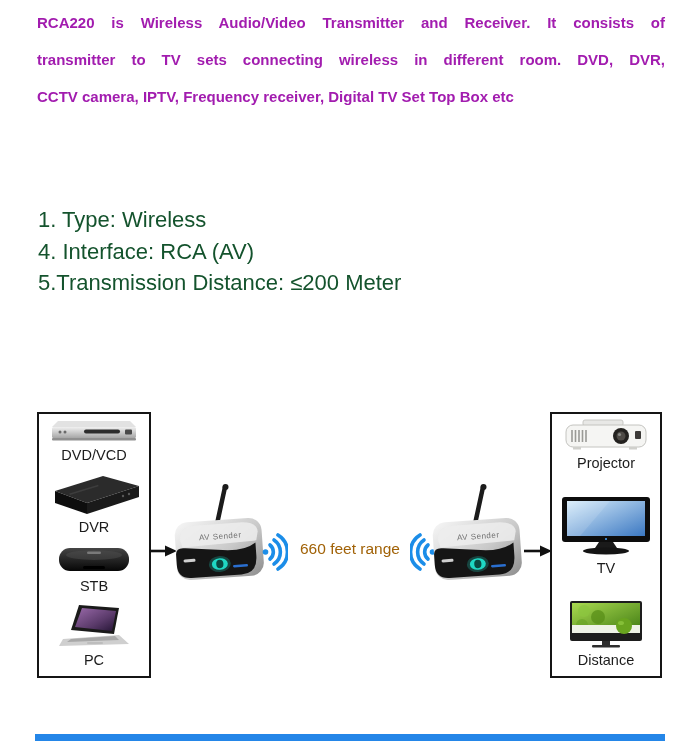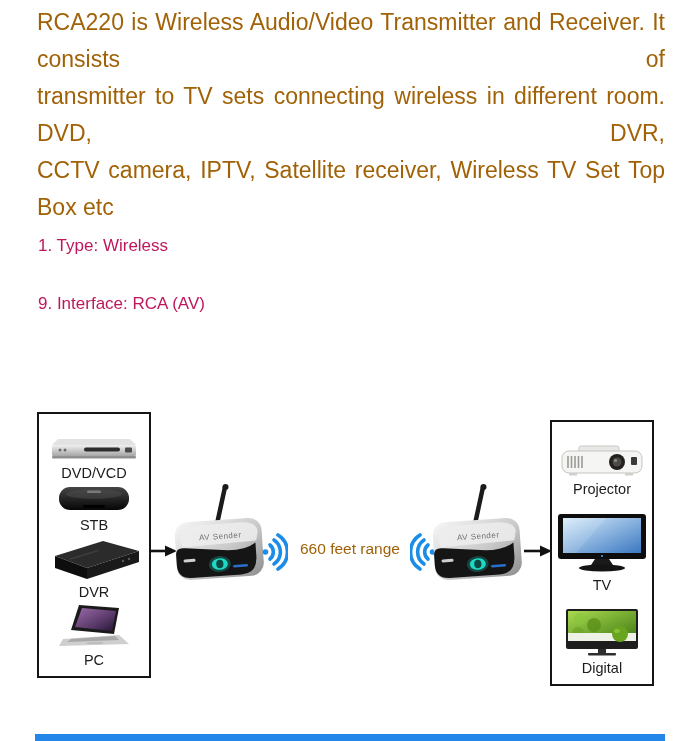--- a/index.html
+++ b/index.html
@@ -4,37 +4,37 @@
 <style>
   * { margin: 0; padding: 0; box-sizing: border-box; }
   html, body { width: 700px; height: 741px; background: #ffffff; overflow: hidden; }
   body { font-family: "Liberation Sans", sans-serif; color: #2e2e2e; position: relative; }
 
   .page { position: absolute; inset: 0; width: 700px; height: 741px; background: #fff; }
 
   
   .description { position: absolute; left: 37px; top: 4px; width: 628px; }
   .para-line {
-    font-size: 23px; line-height: 37px; color: #a16207;
-    text-align: justify; text-align-last: justify; white-space: normal;
+    font-size: 15px; line-height: 37px; color: #a21caf;
+    text-align: justify; text-align-last: justify; white-space: normal; font-weight: bold;
   }
   .para-line.last { text-align-last: left; }
 
   
   .specs { position: absolute; left: 38px; top: 204px; width: 600px; }
-  .spec-line { font-size: 17px; line-height: 31.5px; color: #be185d; margin-top: 26px; }
+  .spec-line { font-size: 22px; line-height: 31.5px; color: #14532d; }
 
   
   .device-box {
     position: absolute; top: 412px; height: 266px; background: #fff;
     border: 2px solid #151515; display: flex; flex-direction: column;
-    align-items: center; justify-content: space-between; padding: 22px 0 7px 0;
+    align-items: center; justify-content: space-between; padding: 4px 0 7px 0;
   }
   .source-box  { left: 37px;  width: 114px; }
-  .display-box { left: 550px; width: 104px; margin-top: 8px; }
+  .display-box { left: 550px; width: 112px; }
   .dev-group { display: flex; flex-direction: column; align-items: center; gap: 3px; }
   .dev-label { font-size: 14.5px; color: #1c1c1c; line-height: 17px; }
 
   .abs { position: absolute; }
   .transmitter-svg { left: 172px; top: 482px; }
   .receiver-svg   { left: 430px; top: 482px; }
   .arrow-left     { left: 149px; top: 544px; }
   .arrow-right    { left: 524px; top: 544px; }
   .wifi-tx        { left: 262px; top: 532px; }
   .wifi-rx        { left: 410px; top: 532px; transform: scaleX(-1); }
@@ -83,60 +83,61 @@
         <stop offset="0" stop-color="#9a6aaa"></stop>
           <stop offset="0.6" stop-color="#5a3a6a"></stop>
           <stop offset="1" stop-color="#241434"></stop>
       </linearGradient>
     </defs>
   </svg>
 
   <div class="description">
     <div class="para-line">RCA220 is Wireless Audio/Video Transmitter and Receiver. It consists of</div>
     <div class="para-line">transmitter to TV sets connecting wireless in different room. DVD, DVR,</div>
-    <div class="para-line last">CCTV camera, IPTV, Satellite receiver, Wireless TV Set Top Box etc</div>
+    <div class="para-line last">CCTV camera, IPTV, Frequency receiver, Digital TV Set Top Box etc</div>
   </div>
 
   <div class="specs">
     <div class="spec-line">1. Type: Wireless</div>
-    <div class="spec-line">9. Interface: RCA (AV)</div>
+    <div class="spec-line">4. Interface: RCA (AV)</div>
+    <div class="spec-line">5.Transmission Distance: ≤200 Meter</div>
   </div>
 
   <div class="device-box source-box">
     <div class="dev-group">
       <svg width="88" height="26" viewBox="0 0 88 26">
         <polygon points="8,3 80,3 86,9 2,9" fill="#e2e2e2"></polygon>
         <rect x="2" y="9" width="84" height="11" rx="1.5" fill="url(#dvdFront)"></rect>
         <rect x="34" y="11.5" width="36" height="4" rx="2" fill="#2d2d2d"></rect>
         <rect x="75" y="11.5" width="7" height="5" rx="1" fill="#4a4a4a"></rect>
         <circle cx="10" cy="14" r="1.5" fill="#6a6a6a"></circle>
           <circle cx="15" cy="14" r="1.5" fill="#6a6a6a"></circle>
         <rect x="2" y="20" width="84" height="2.5" rx="1" fill="#8f8f8f"></rect>
       </svg>
       <div class="dev-label">DVD/VCD</div>
     </div>
     <div class="dev-group">
-      <svg width="74" height="30" viewBox="0 0 74 30">
-        <rect x="2" y="3" width="70" height="23" rx="11" fill="url(#stbBody)"></rect>
-        <ellipse cx="37" cy="10" rx="28" ry="5" fill="#4d4d4d" opacity="0.5"></ellipse>
-        <rect x="30" y="6.5" width="14" height="2.5" rx="1.2" fill="#7a7a7a"></rect>
-        <rect x="26" y="21" width="22" height="3" rx="1.5" fill="#000"></rect>
-      </svg>
-      <div class="dev-label">STB</div>
-    </div>
-    <div class="dev-group">
       <svg width="94" height="44" viewBox="0 0 94 44">
         <polygon points="8,19 56,4 92,14 40,31" fill="#2b2b2b"></polygon>
         <polygon points="8,19 40,31 40,42 8,31" fill="#0d0d0d"></polygon>
         <polygon points="40,31 92,14 92,25 40,42" fill="#1a1a1a"></polygon>
         <circle cx="82" cy="22" r="1.2" fill="#5a5a5a"></circle>
           <circle cx="76" cy="24" r="1.2" fill="#5a5a5a"></circle>
         <rect x="12" y="8" width="30" height="1.6" fill="#3d3d3d" transform="rotate(-17 12 8) translate(6 16)"></rect>
       </svg>
       <div class="dev-label">DVR</div>
+    </div>
+    <div class="dev-group">
+      <svg width="74" height="30" viewBox="0 0 74 30">
+        <rect x="2" y="3" width="70" height="23" rx="11" fill="url(#stbBody)"></rect>
+        <ellipse cx="37" cy="10" rx="28" ry="5" fill="#4d4d4d" opacity="0.5"></ellipse>
+        <rect x="30" y="6.5" width="14" height="2.5" rx="1.2" fill="#7a7a7a"></rect>
+        <rect x="26" y="21" width="22" height="3" rx="1.5" fill="#000"></rect>
+      </svg>
+      <div class="dev-label">STB</div>
     </div>
     <div class="dev-group">
       <svg width="74" height="46" viewBox="0 0 74 46">
         <polygon points="22,2 62,5 57,31 14,27" fill="#1a1a1a"></polygon>
         <polygon points="25,5 59,8 55,28 18,24" fill="url(#lapScreen)"></polygon>
         <polygon points="6,36 62,32 72,41 2,43" fill="#cfcfcf"></polygon>
         <polygon points="14,36 58,33 62,37 10,39" fill="#a8a8a8"></polygon>
         <rect x="30" y="39" width="16" height="2" rx="1" fill="#bdbdbd"></rect>
       </svg>
       <div class="dev-label">PC</div>
@@ -233,19 +234,19 @@
         <rect x="4" y="4" width="68" height="30" fill="url(#monScreen)"></rect>
         <circle cx="16" cy="12" r="6" fill="#8cc63f" opacity="0.7"></circle>
         <circle cx="30" cy="18" r="7" fill="#558c16" opacity="0.7"></circle>
         <circle cx="14" cy="26" r="6" fill="#6aa427" opacity="0.7"></circle>
         <rect x="4" y="26" width="68" height="8" fill="#eef2e6"></rect>
         <circle cx="56" cy="27" r="8" fill="#69a41f"></circle>
         <ellipse cx="53" cy="24" rx="3" ry="2" fill="#8cc63f" opacity="0.8"></ellipse>
         <rect x="34" y="42" width="8" height="4" fill="#2e2e2e"></rect>
         <rect x="24" y="46" width="28" height="2.5" rx="1" fill="#2e2e2e"></rect>
       </svg>
-      <div class="dev-label">Digital</div>
+      <div class="dev-label">Distance</div>
     </div>
   </div>
 
   <div class="bottom-bar"></div>
 
 </div>
 
 </body></html>

